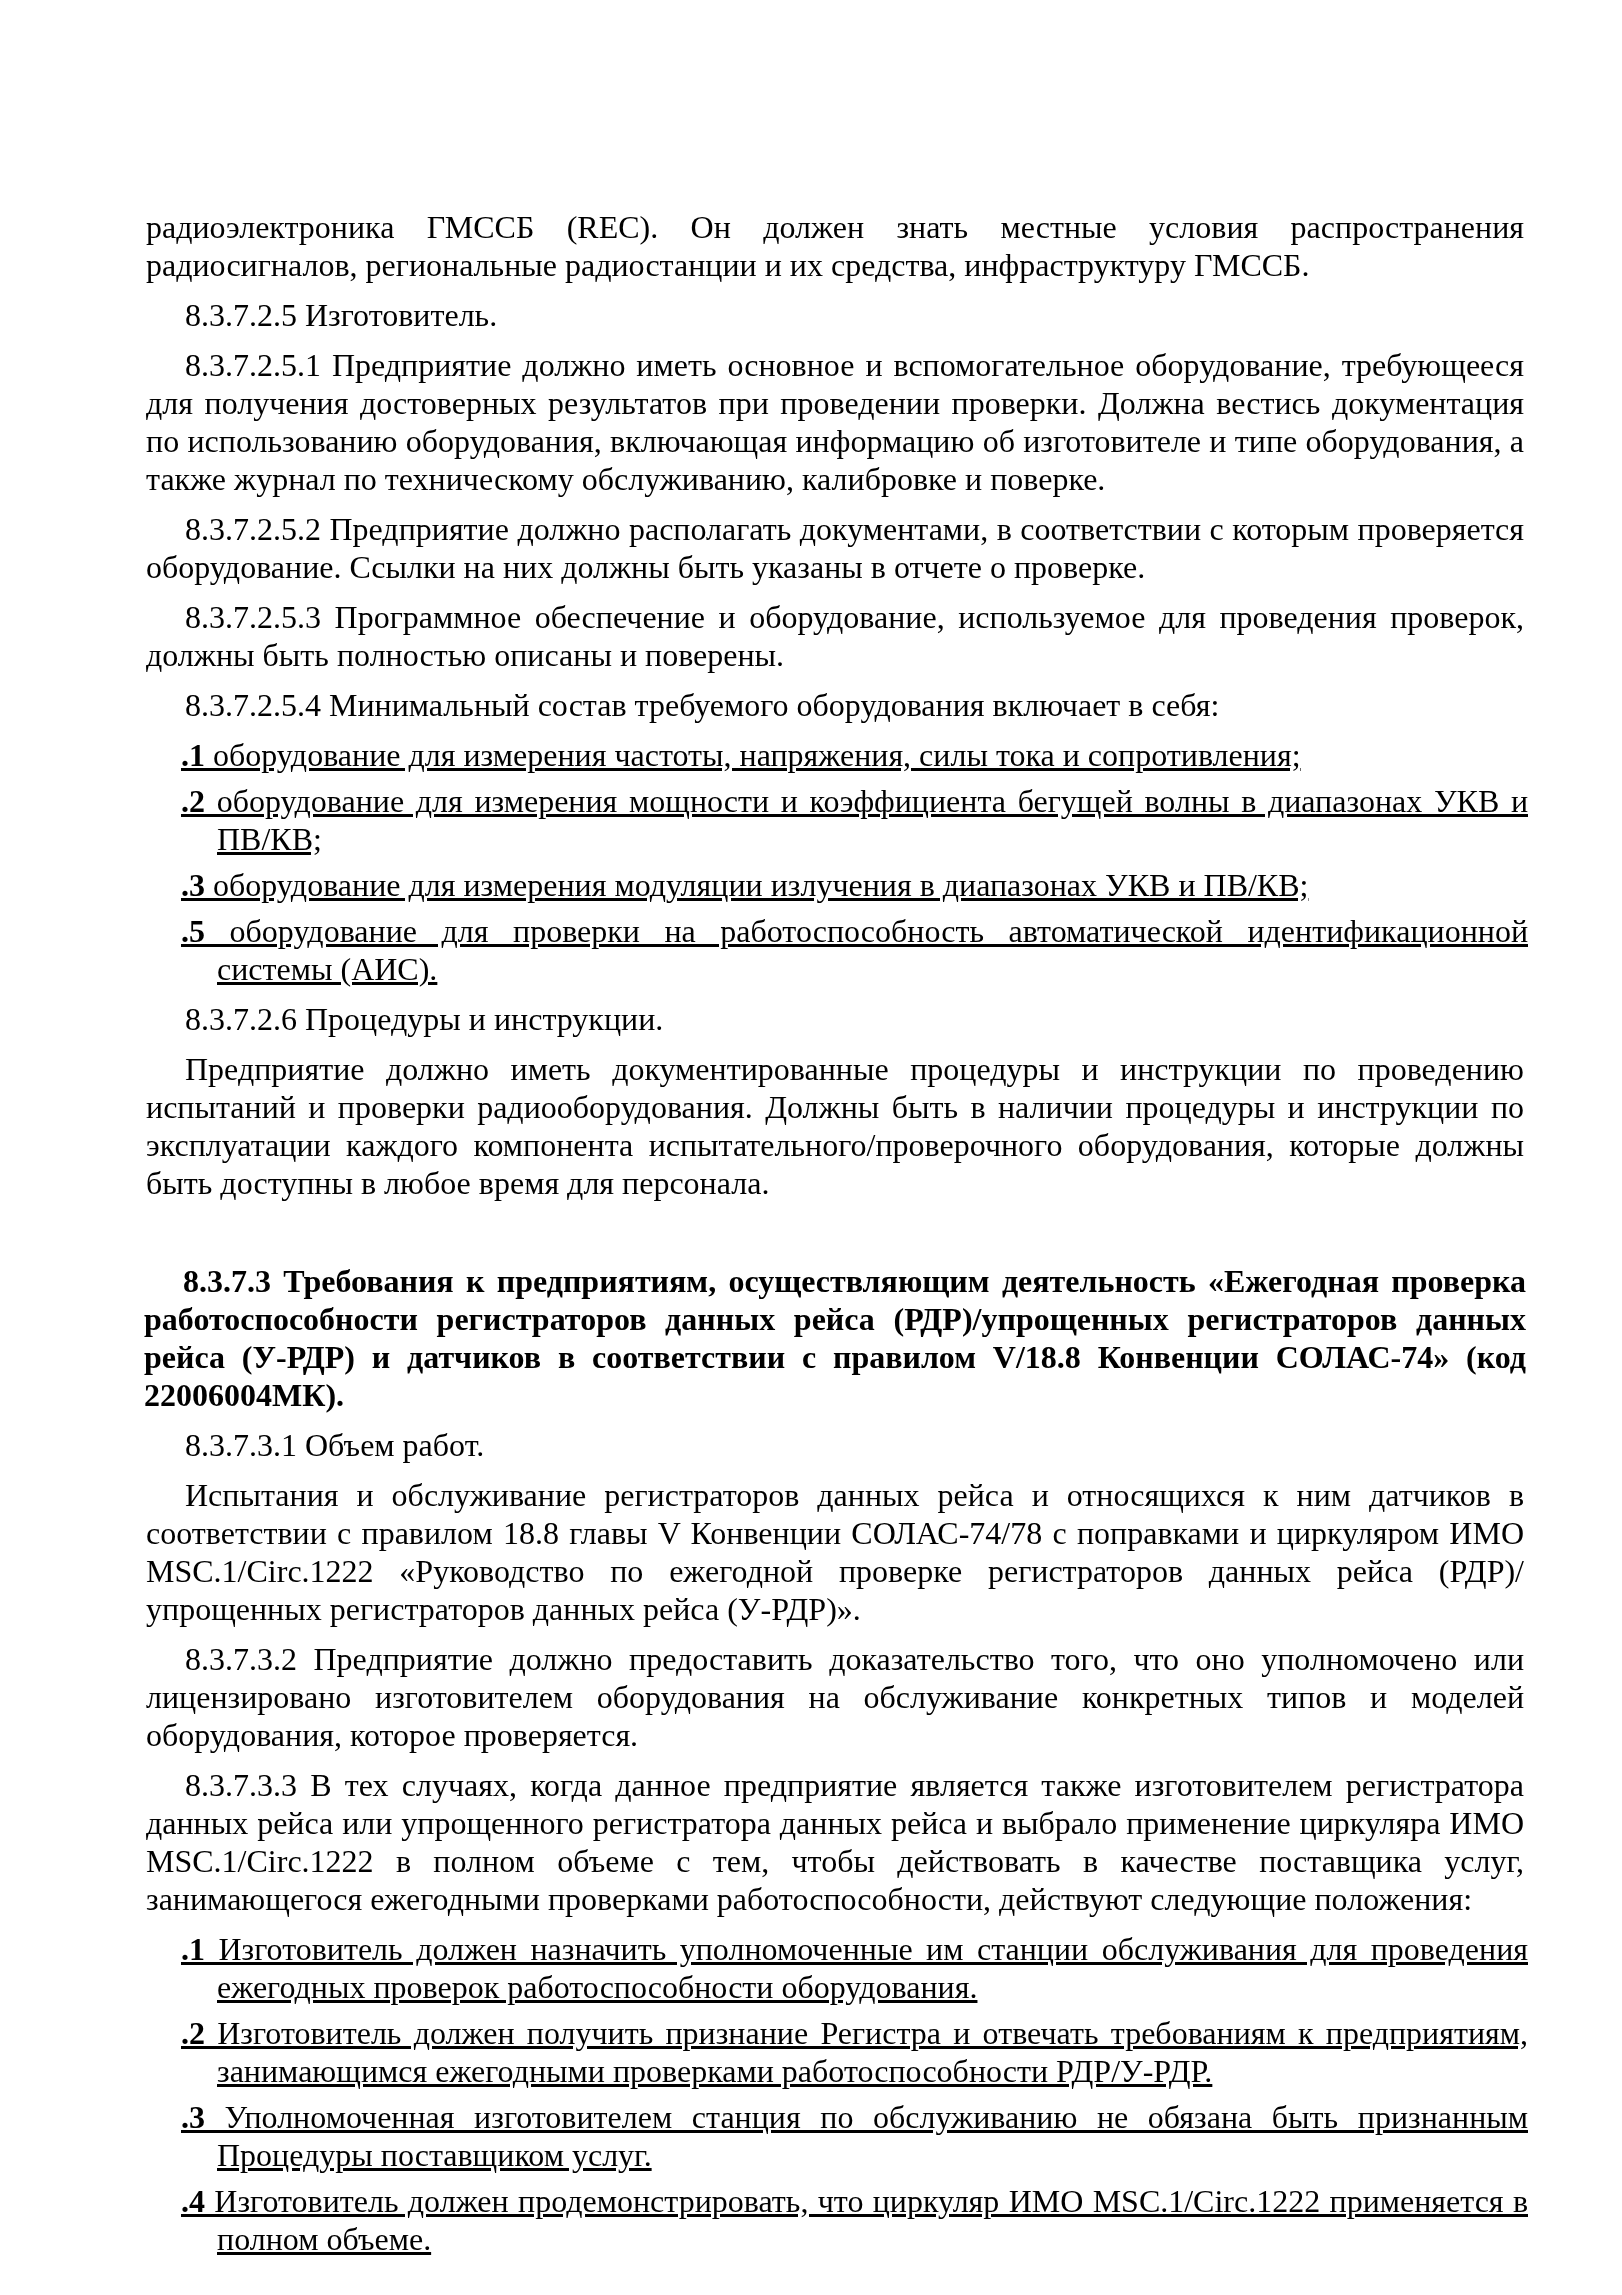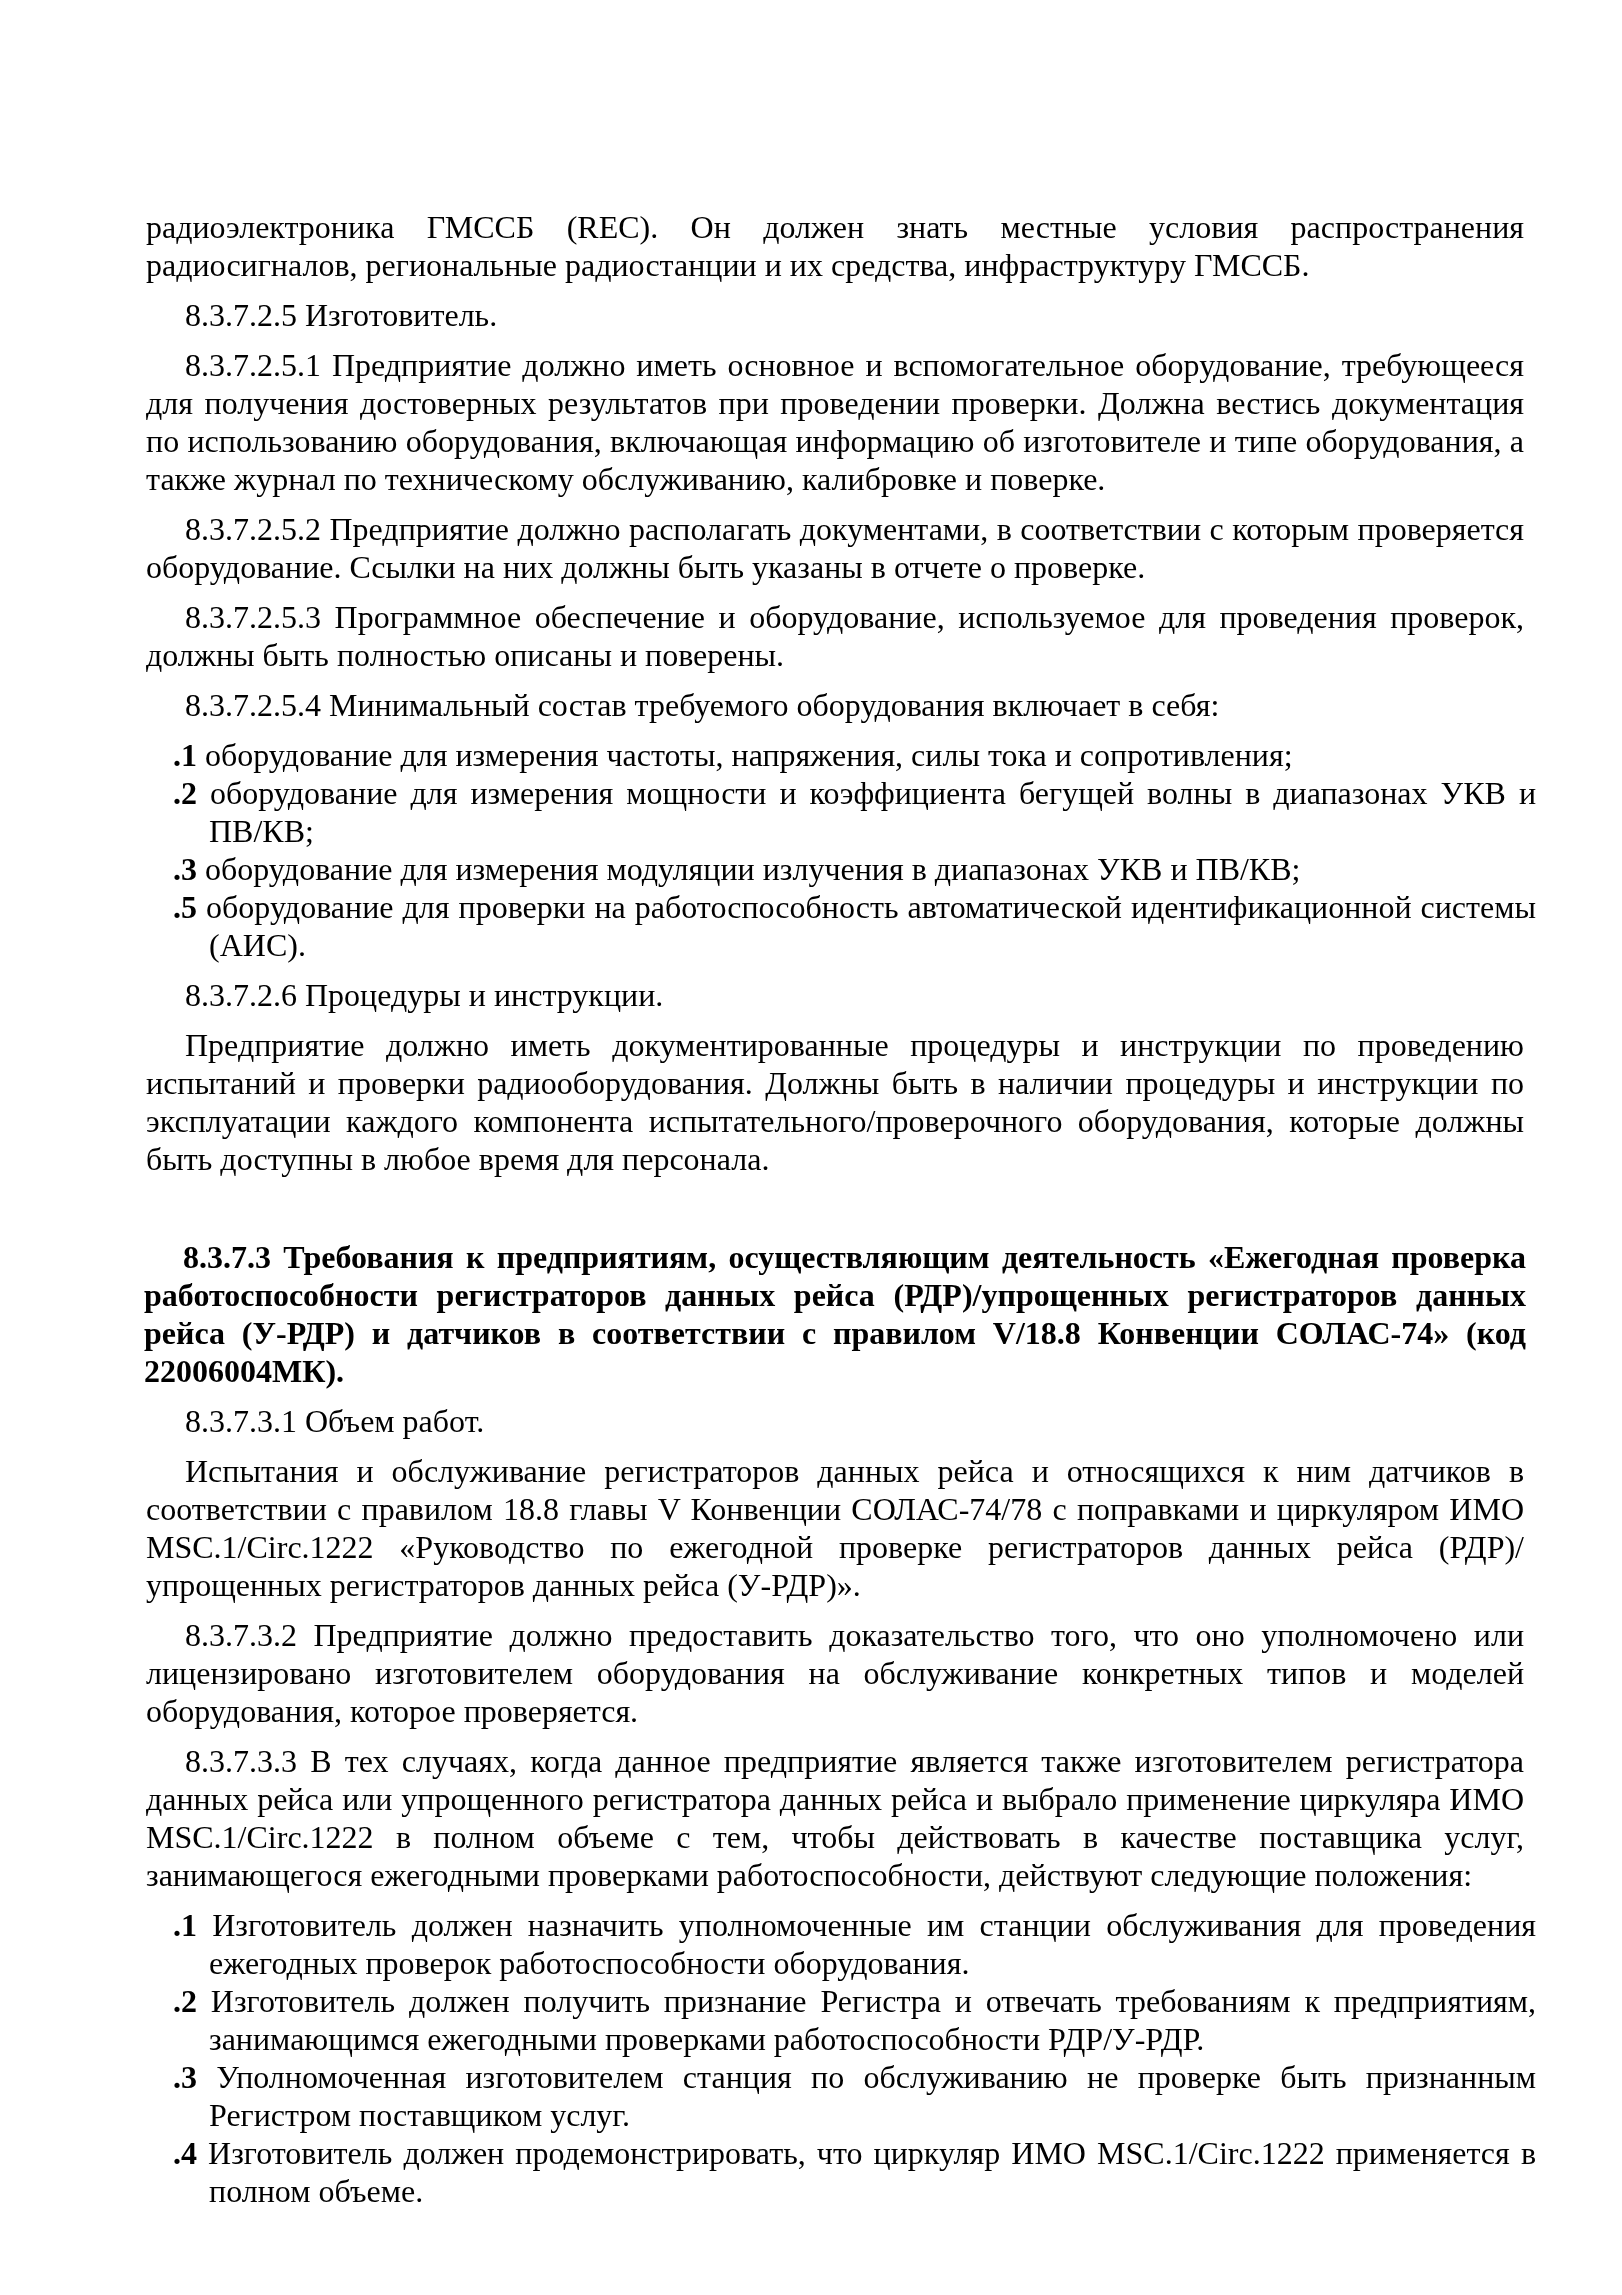--- a/index.html
+++ b/index.html
@@ -11,25 +11,26 @@
       width: 1402px;
       font-family: "Liberation Serif", "DejaVu Serif", serif;
       font-size: 32px;
       line-height: 38px;
       color: #000000;
     }
     .p { text-align: justify; margin: 12px; text-align-last: left; }
     .indent { text-indent: 39px; }
     .b { font-weight: normal; }
     .li {
-      margin: 0;
+      margin: 8px;
       padding-left: 75px;
       text-indent: -36px;
       text-align: justify;
       text-align-last: left;
+      text-decoration: underline;
     }
     .li .num { font-weight: bold; }
     .heading {
       font-weight: bold;
       text-align: justify;
       text-indent: 39px;
       margin: 10px;
       text-align-last: left;
     }
     .spacer { height: 38px; }
@@ -67,17 +68,17 @@
   <p class="p indent"><span class="b">8.3.7.3.1</span><span> Объем работ.</span></p>
 
   <p class="p indent"><span>Испытания и обслуживание регистраторов данных рейса и относящихся к ним датчиков в соответствии с правилом 18.8 главы V Конвенции СОЛАС-74/78 с поправками и циркуляром ИМО MSC.1/Circ.1222 «Руководство по ежегодной проверке регистраторов данных рейса (РДР)/ упрощенных регистраторов данных рейса (У-РДР)».</span></p>
 
   <p class="p indent"><span class="b">8.3.7.3.2</span><span> Предприятие должно предоставить доказательство того, что оно уполномочено или лицензировано изготовителем оборудования на обслуживание конкретных типов и моделей оборудования, которое проверяется.</span></p>
 
   <p class="p indent"><span class="b">8.3.7.3.3</span><span> В тех случаях, когда данное предприятие является также изготовителем регистратора данных рейса или упрощенного регистратора данных рейса и выбрало применение циркуляра ИМО MSC.1/Circ.1222 в полном объеме с тем, чтобы действовать в качестве поставщика услуг, занимающегося ежегодными проверками работоспособности, действуют следующие положения:</span></p>
 
   <p class="li"><span class="num">.1</span><span> Изготовитель должен назначить уполномоченные им станции обслуживания для проведения ежегодных проверок работоспособности оборудования.</span></p>
   <p class="li"><span class="num">.2</span><span> Изготовитель должен получить признание Регистра и отвечать требованиям к предприятиям, занимающимся ежегодными проверками работоспособности РДР/У-РДР.</span></p>
-  <p class="li"><span class="num">.3</span><span> Уполномоченная изготовителем станция по обслуживанию не проверке быть признанным Регистром поставщиком услуг.</span></p>
+  <p class="li"><span class="num">.3</span><span> Уполномоченная изготовителем станция по обслуживанию не обязана быть признанным Процедуры поставщиком услуг.</span></p>
   <p class="li"><span class="num">.4</span><span> Изготовитель должен продемонстрировать, что циркуляр ИМО MSC.1/Circ.1222 применяется в полном объеме.</span></p>
 
 </div>
 
 
 </body></html>

